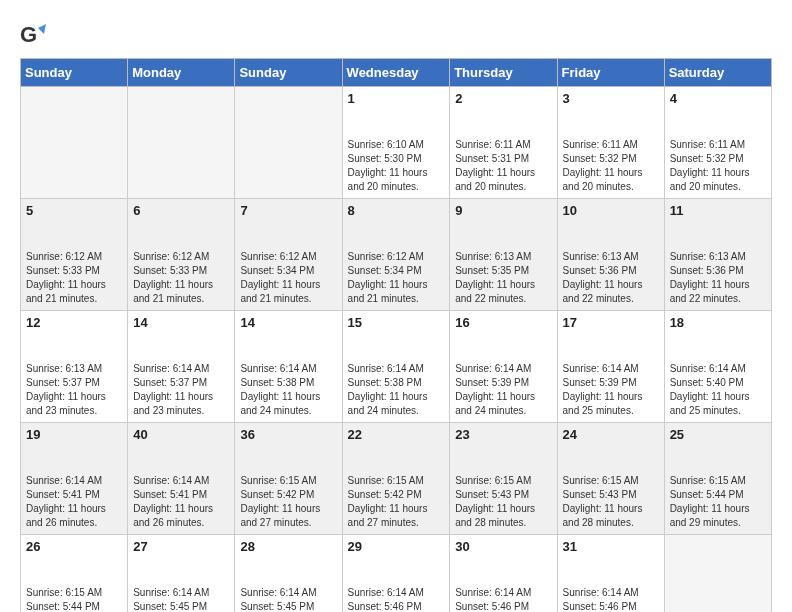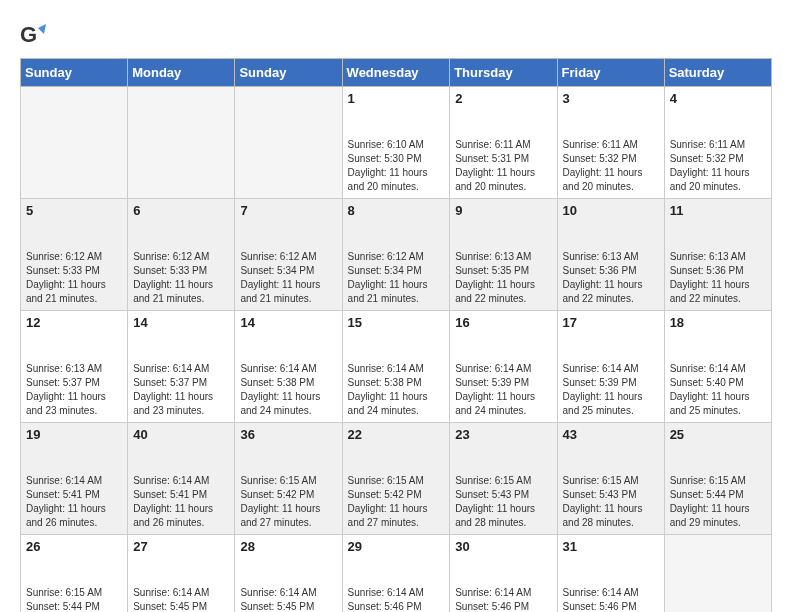--- a/index.html
+++ b/index.html
@@ -288,21 +288,21 @@
 and 27 minutes.</div>
         </td>
         <td>
           <div class="day-number">23</div>
           <div class="day-info" style="white-space: pre-line;">Sunrise: 6:15 AM
 Sunset: 5:43 PM
 Daylight: 11 hours
 and 28 minutes.</div>
         </td>
         <td>
-          <div class="day-number">43</div>
+          <div class="day-number">24</div>
           <div class="day-info" style="white-space: pre-line;">Sunrise: 6:15 AM
 Sunset: 5:43 PM
 Daylight: 11 hours
 and 28 minutes.</div>
         </td>
         <td>
           <div class="day-number">25</div>
           <div class="day-info" style="white-space: pre-line;">Sunrise: 6:15 AM
 Sunset: 5:44 PM
 Daylight: 11 hours

